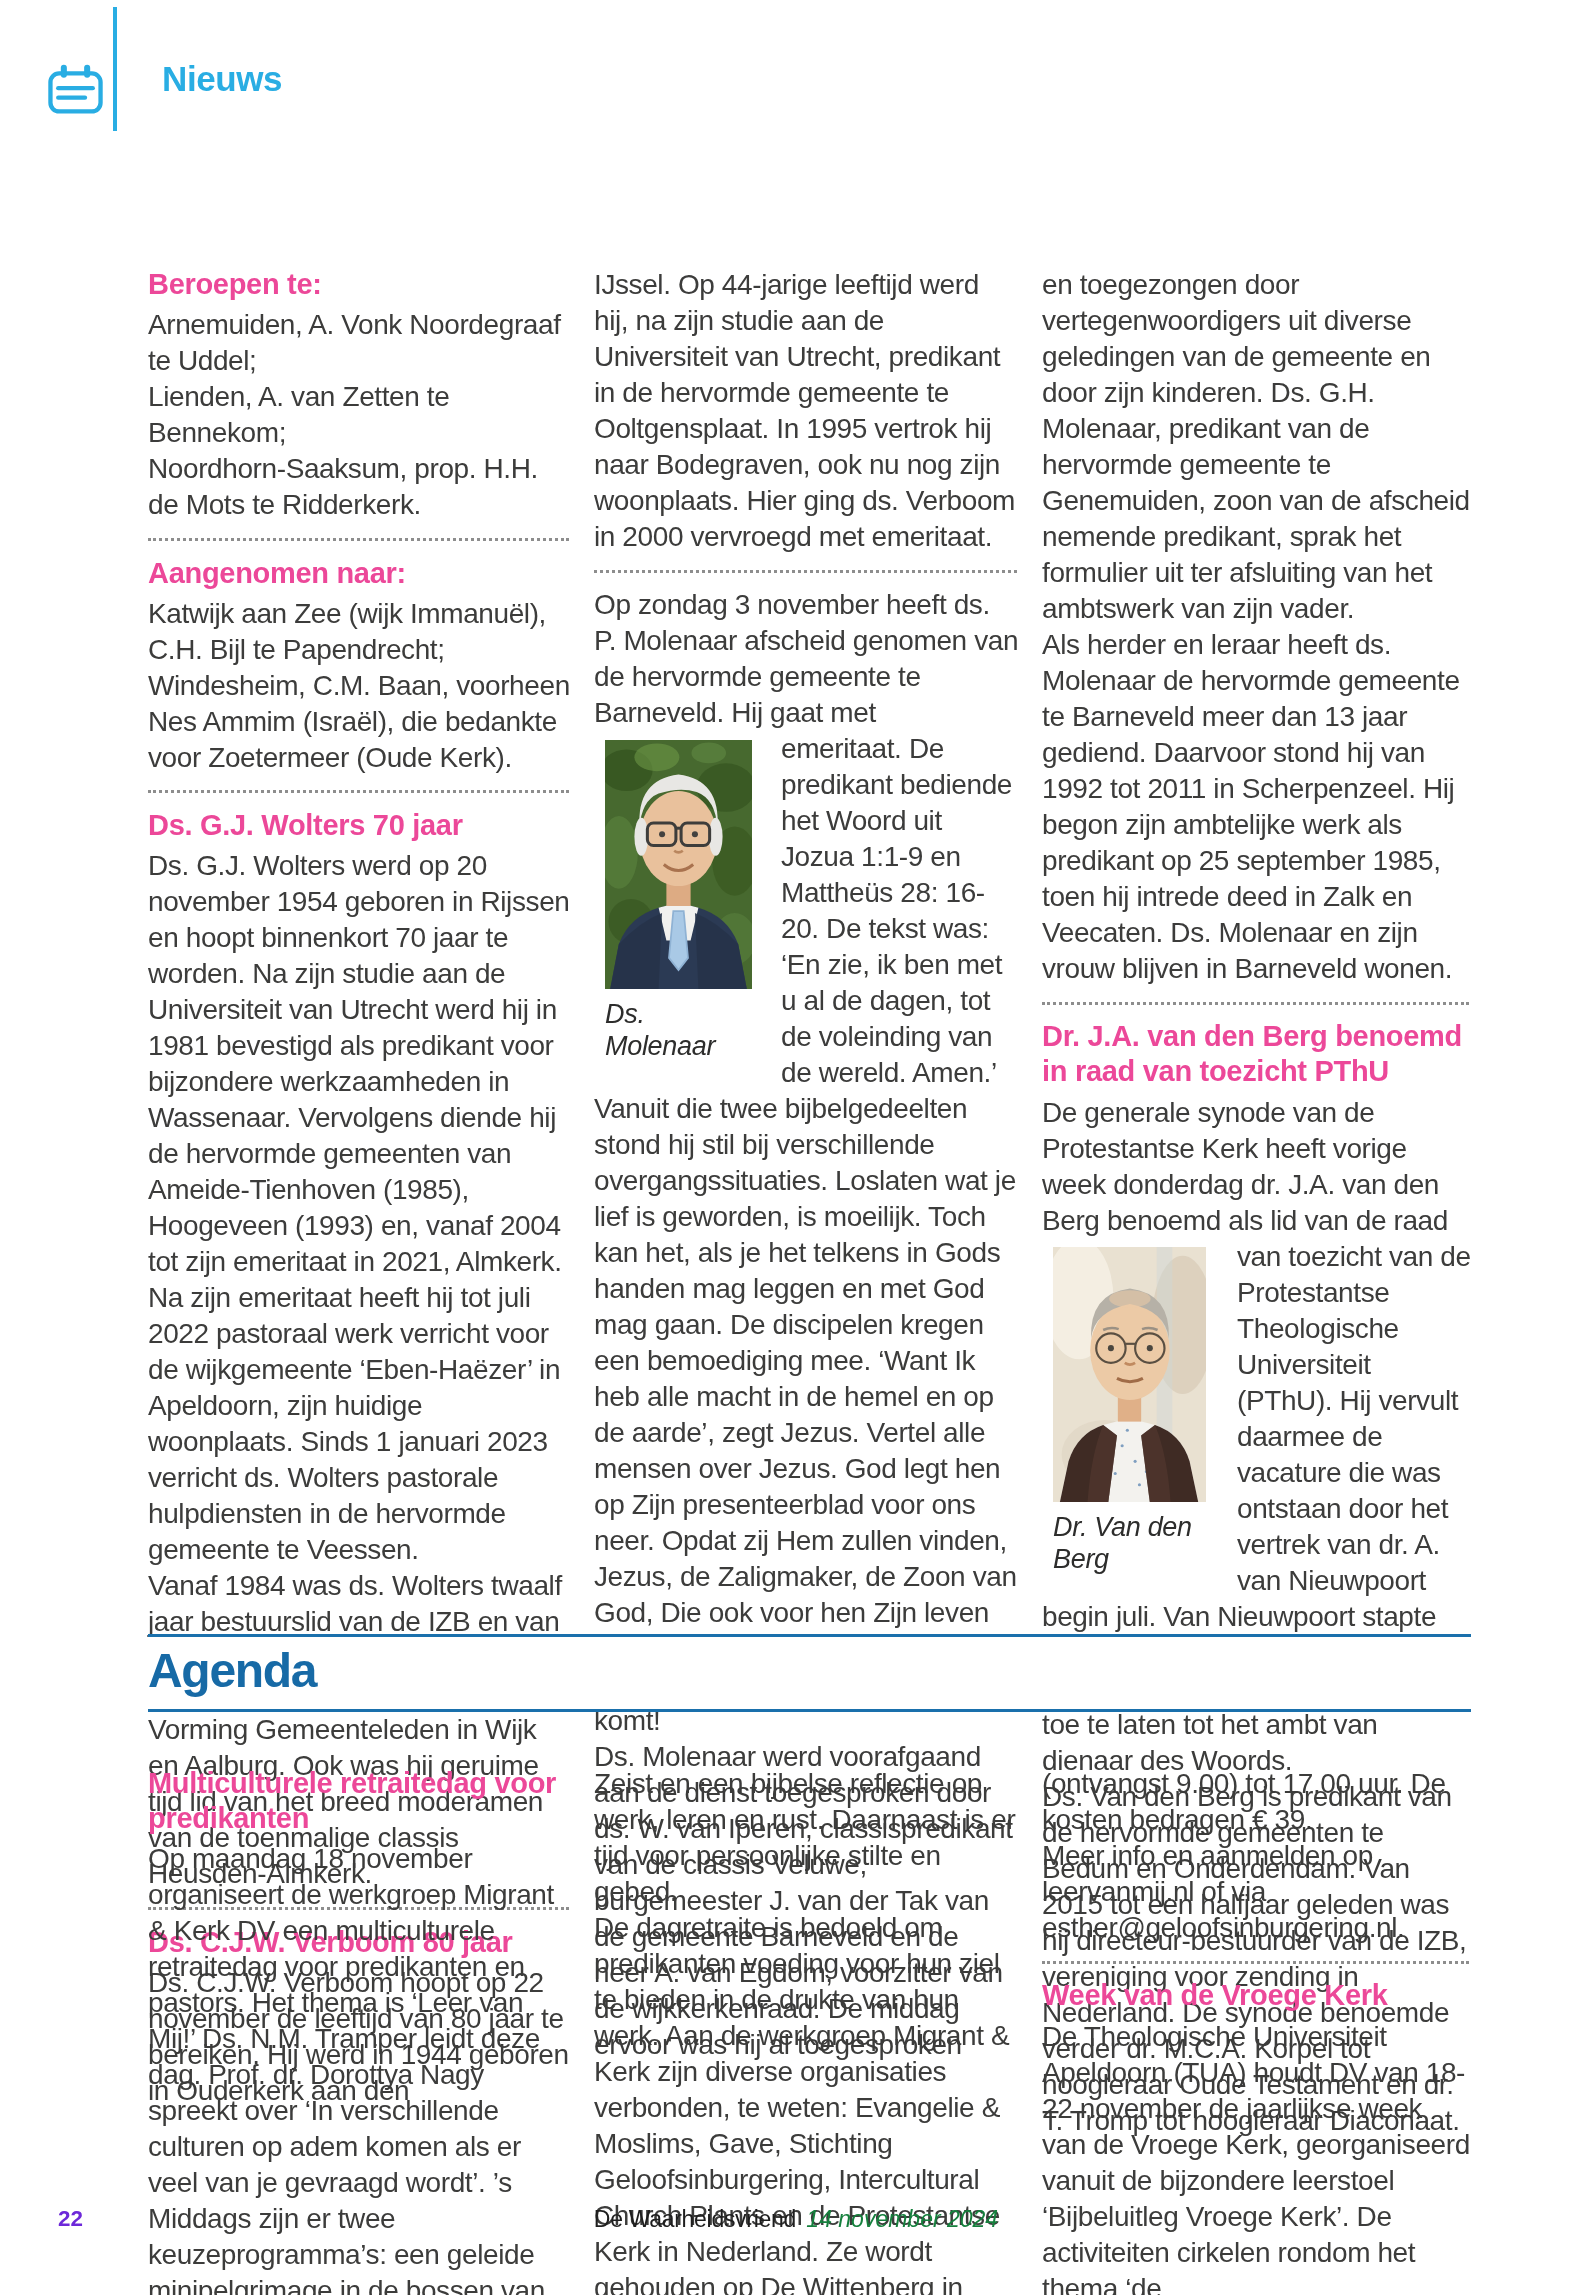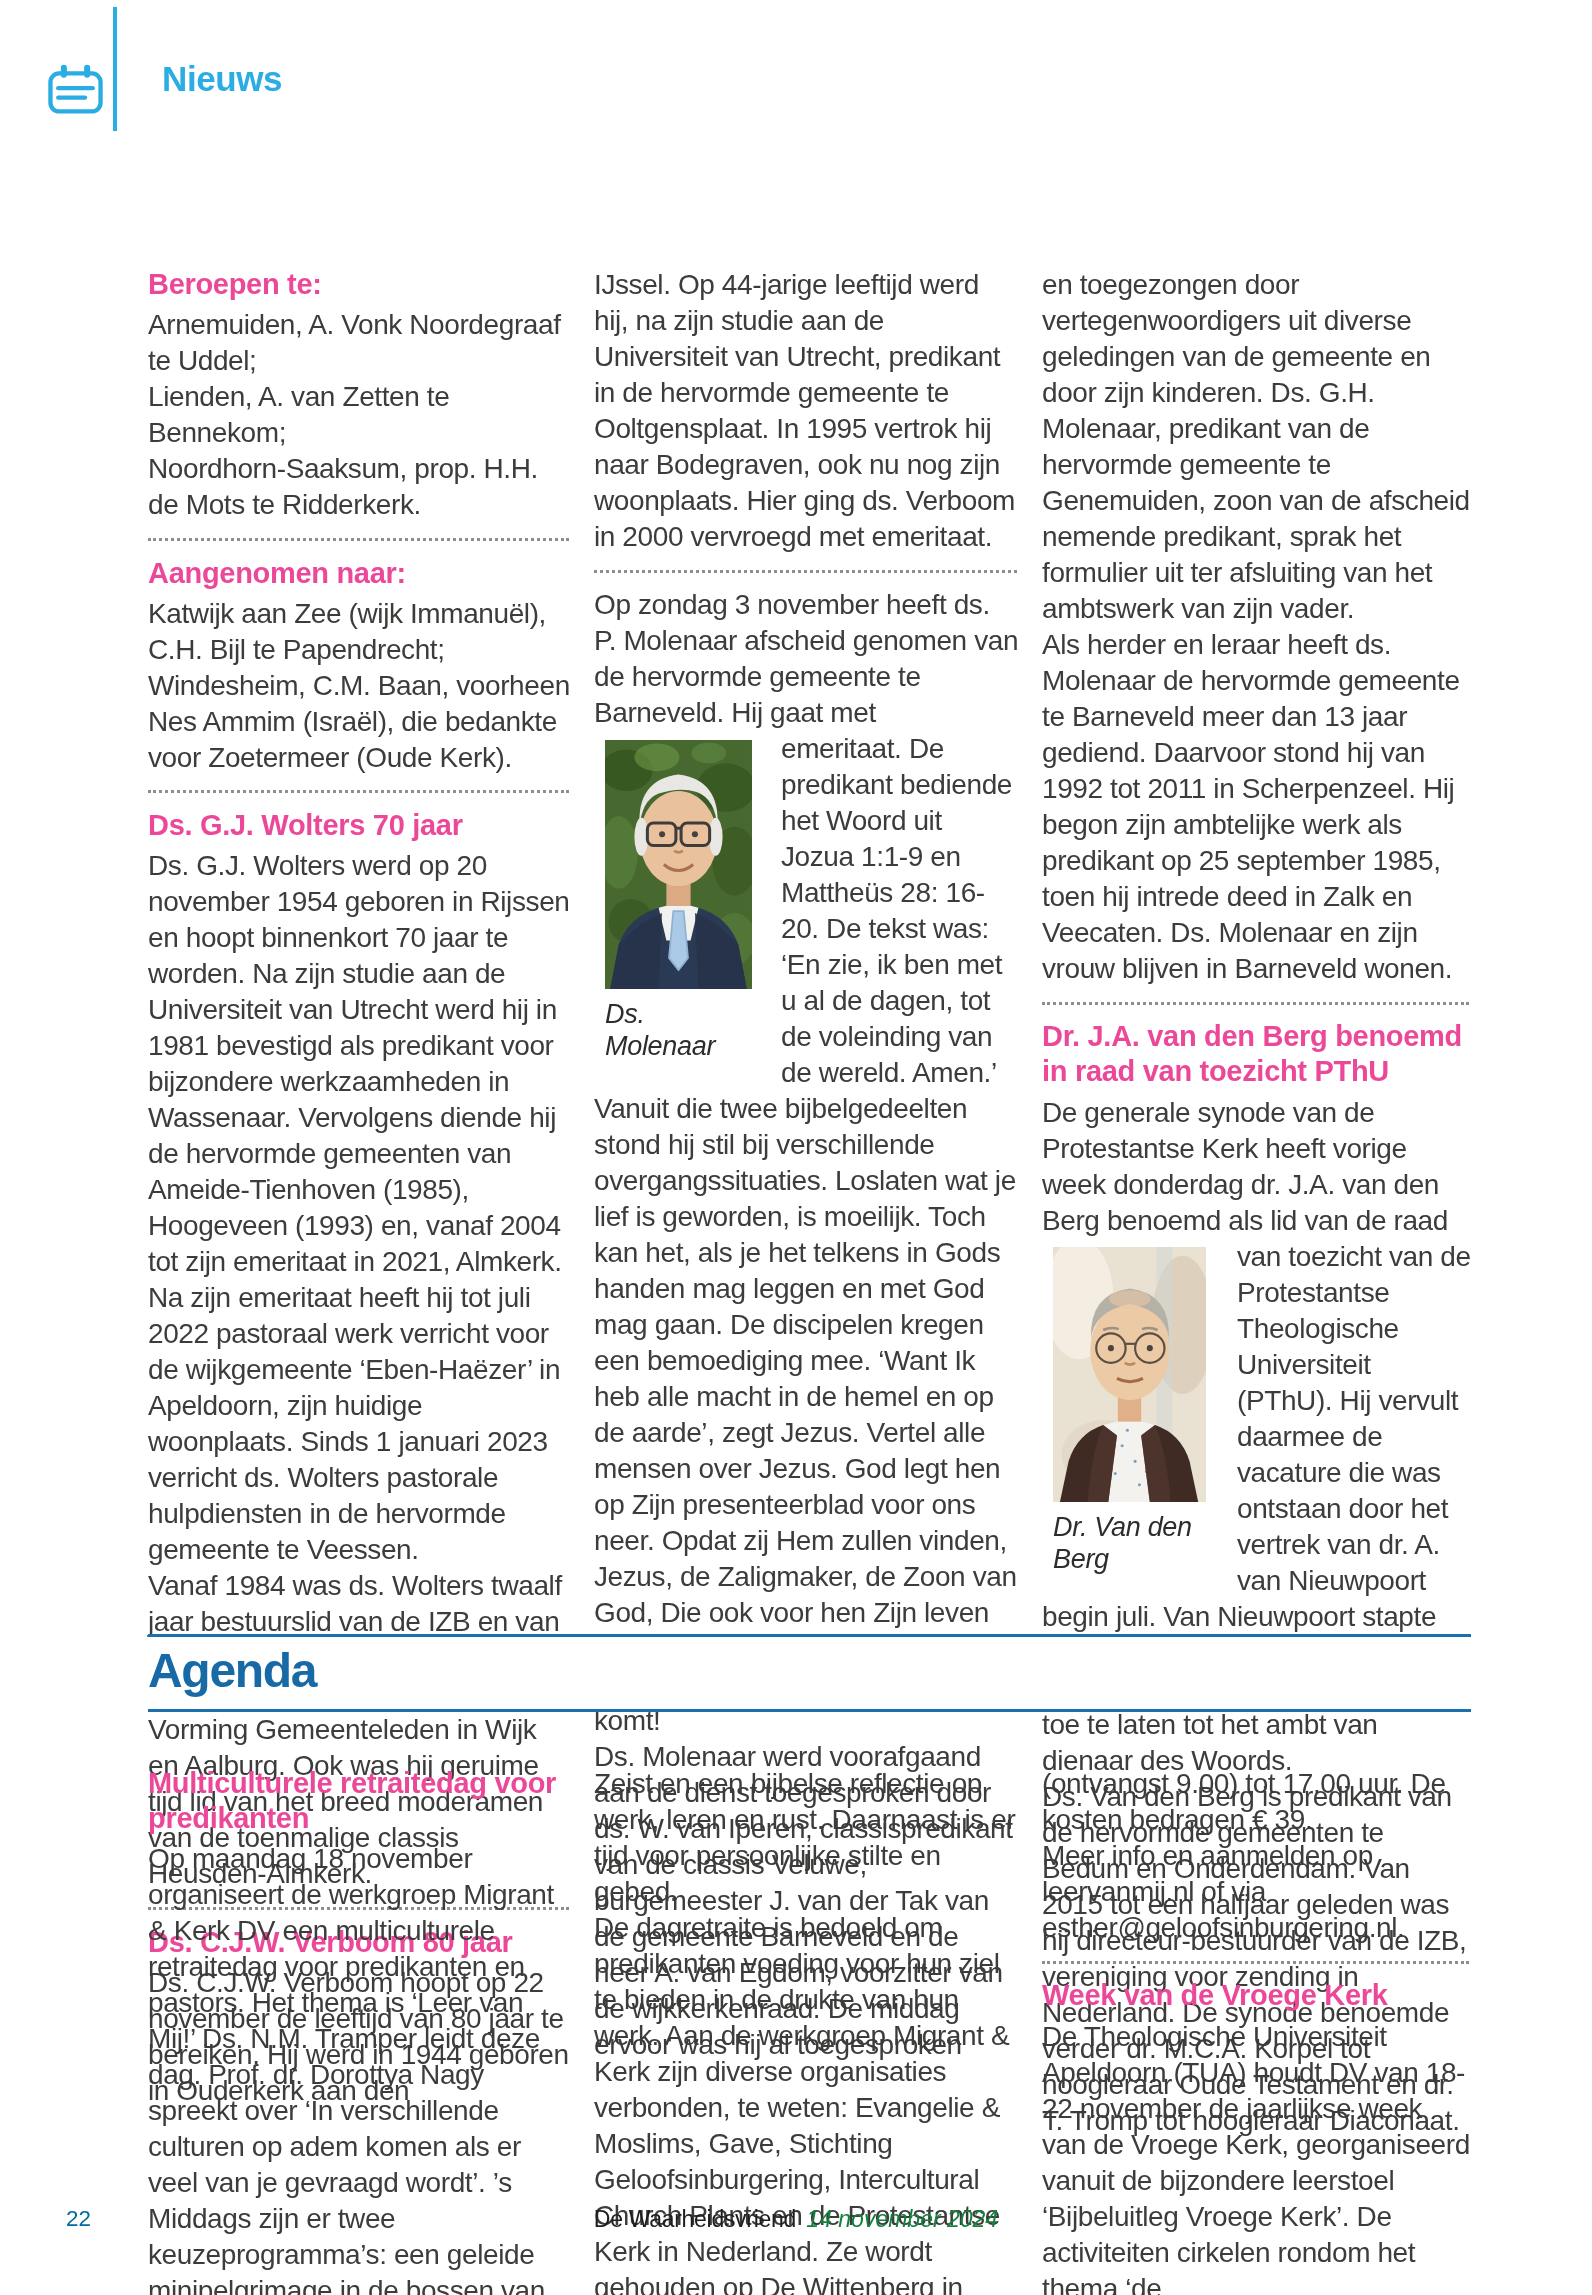--- a/index.html
+++ b/index.html
@@ -24,21 +24,21 @@
   .h{margin:0 0 5.2px 0;font-size:29px;line-height:35px;color:#ec4899;
         letter-spacing:-0.3px;font-weight:700;}
   .p{margin:0;}
   .pre{white-space:pre-line;}
   .dotsep{border-top:3.5px dotted #8d8d8d;height:0;margin:14.7px 1.7px 14.7px 0;}
   .fig{float:left;width:147px;margin:8.6px 29px 3.5px 0;padding-left:11px;}
   .fig3{width:153px;margin-right:31px;}
   .fig svg{display:block;}
   .cap{display:block;font-style:italic;font-size:27px;color:#2d2d2c;margin-top:8.6px;
         letter-spacing:-0.3px;line-height:1.2;}
-  .footer-page{position:absolute;left:66px;top:2206px;font-size:22.4px;font-weight:400;color:#0369a1;}
+  .footer-page{position:absolute;left:58px;top:2206px;font-size:22.4px;font-weight:700;color:#6d28d9;}
   .footer-center{position:absolute;left:0;top:2206px;width:1592px;text-align:center;
         font-size:23px;color:#1e1e1e;}
   .fc-mag{font-weight:400;letter-spacing:-0.3px;}
   .fc-date{font-style:italic;font-weight:400;color:#15803d;margin-left:10.4px;}
 </style>
 </head>
 <body>
 
 <div class="page">
 

